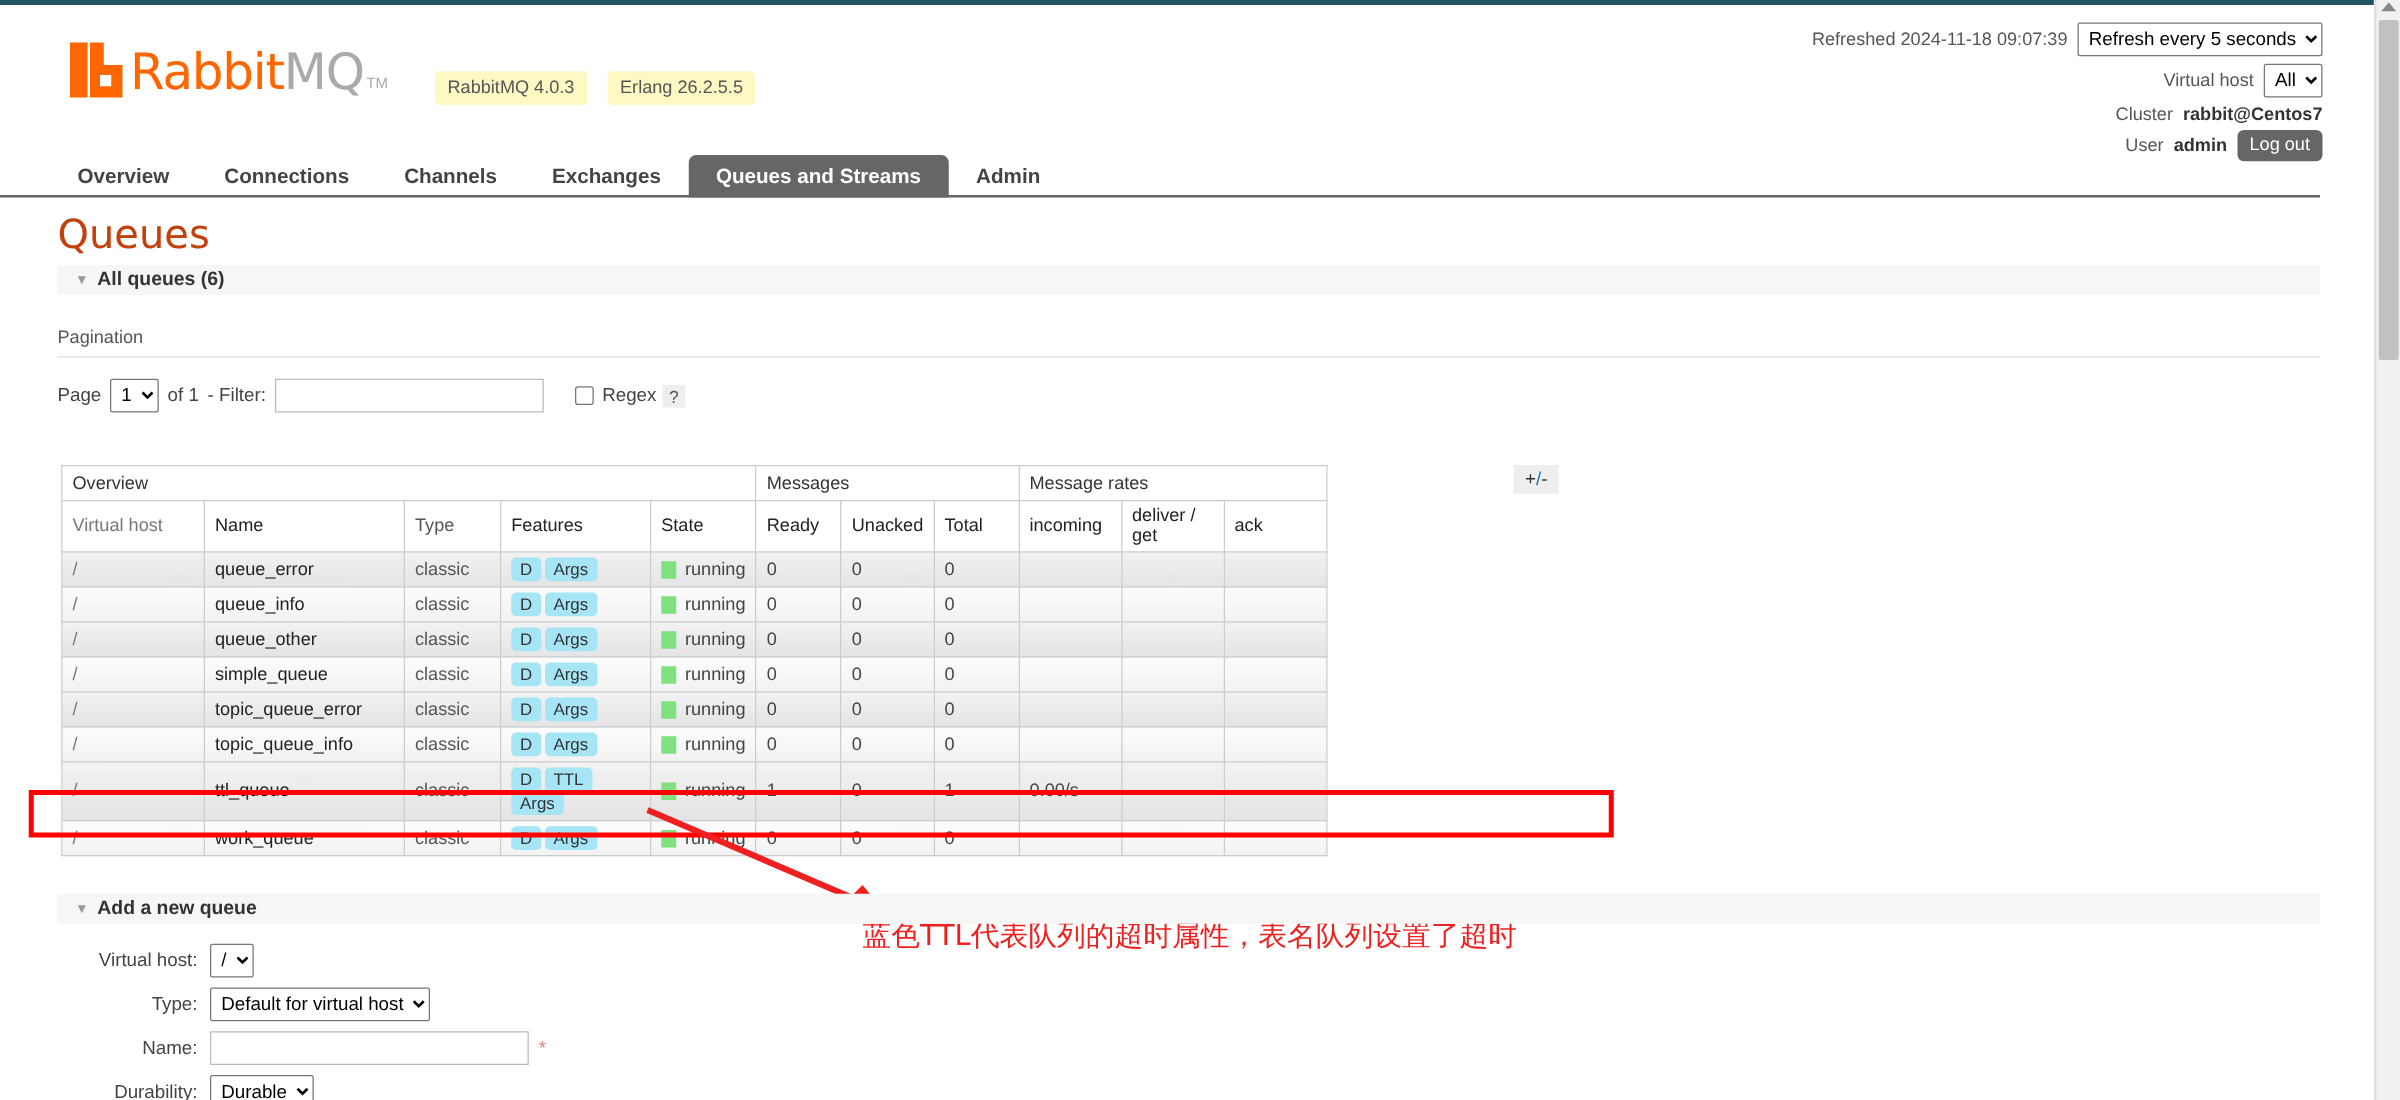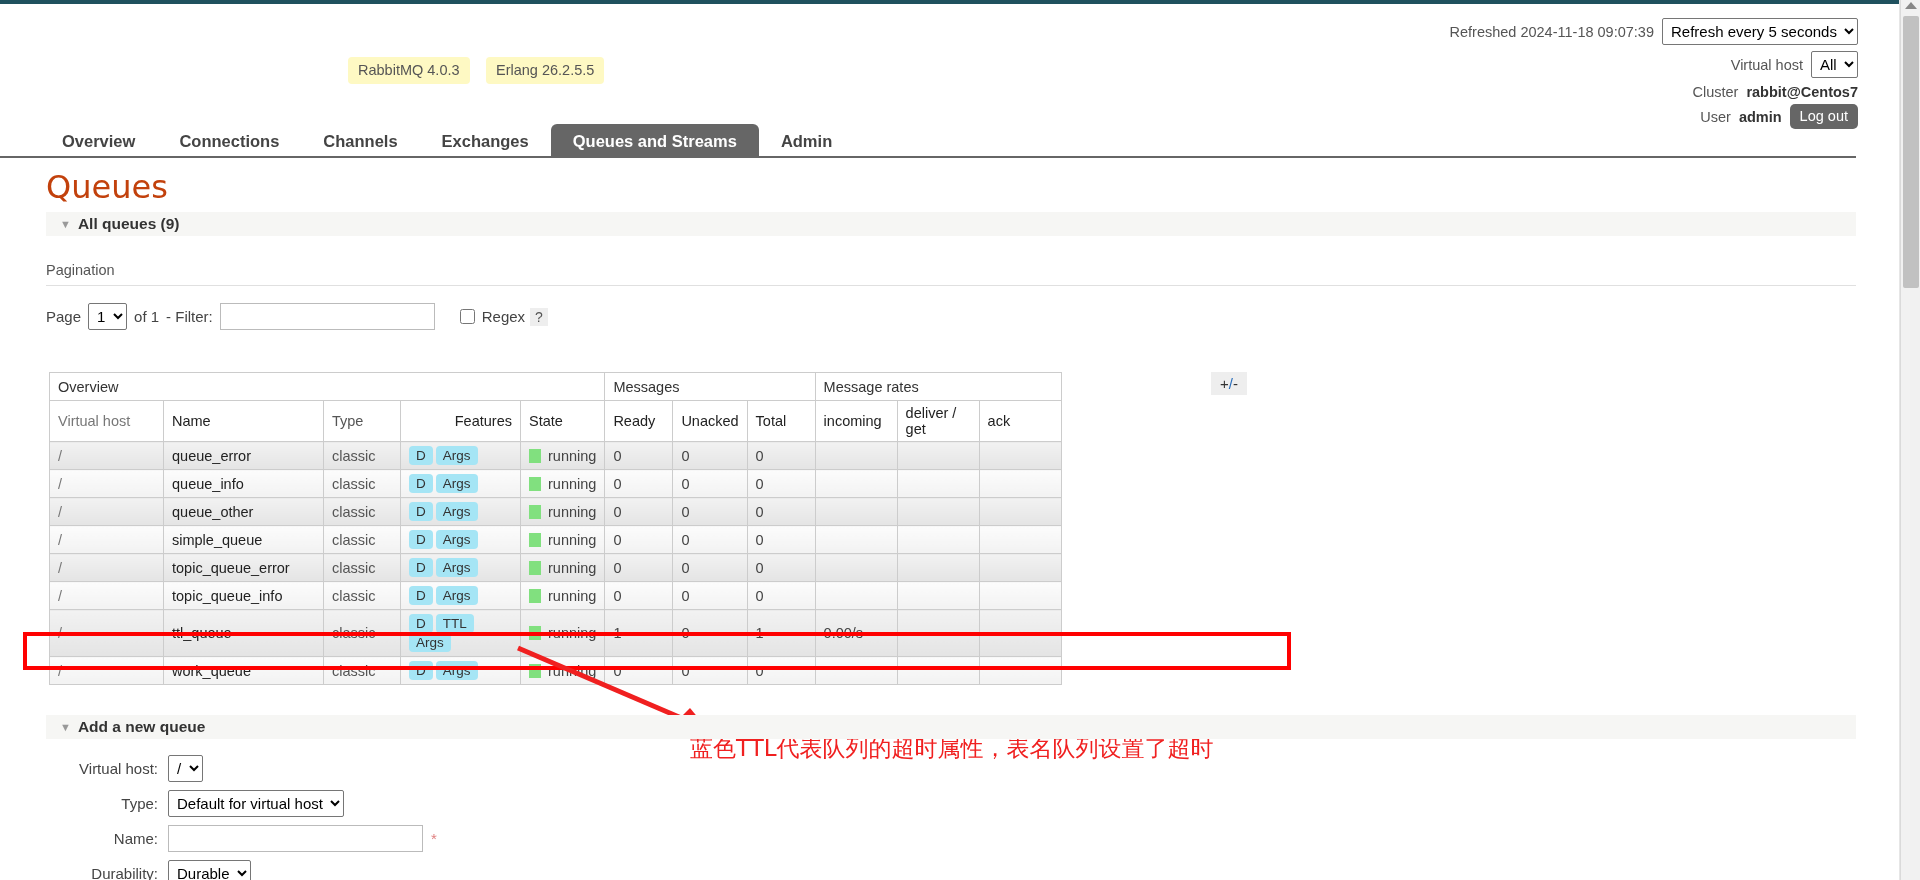--- a/index.html
+++ b/index.html
@@ -87,21 +87,21 @@
   .qmark { background:#eee; color:#555; padding:1px 5px; font-size:14px; margin-left:5px; cursor:pointer; }
 
   .display-info { position:absolute; right:42px; top:303px; display:flex; align-items:center; font-size:14.5px; color:#555; }
   .pagesize-input { width:68px; text-align:right; margin-left:10px; }
 
   
   .qtable { position:absolute; left:49px; top:372px; border-collapse:collapse; font-size:14.5px; }
   .qtable td, .qtable th { border:1px solid #ccc; padding:4px 8px; text-align:left; font-weight:normal; }
   .grp-head { background:#fff; color:#333; font-size:14.5px; height:28px; }
   .col-head { background:#fff; font-weight:bold; color:#222; height:27px; font-size:14.5px; }
-  .col-head.light { font-weight:normal;text-align:right; }
+  .col-head.light { font-weight:normal; }
   .qtable tbody tr:nth-child(odd) td { background:linear-gradient(#f2f2f2,#e4e4e4); }
   .qtable tbody tr:nth-child(even) td { background:linear-gradient(#fcfcfc,#f2f2f2); }
   .num { text-align:right; }
   .vhost-col { color:#777; width:114px; }
   .name-col { font-weight:bold; color:#222; width:160px; }
   .type-col { color:#555; width:77px; }
   .feat-col { width:120px; }
   .state-col { width:80px;margin-left:29px; }
   .ready-col, .unack-col, .total-col { width:68px; }
   .inc-col, .del-col, .ack-col { width:82px; }
@@ -145,20 +145,31 @@
 </style>
 </head>
 <body>
 
 <div id="page">
 
   <div class="topbar"></div>
 
   <div class="header">
 
+    <div class="logo">
+      <span class="logo-mark">
+        <span class="bar-l"></span>
+          <span class="bar-t1"></span>
+          <span class="blk"></span>
+          <span class="dot"></span>
+      </span>
+      <span class="logo-rabbit">Rabbit</span>
+      <span class="logo-mq">MQ</span>
+      <span class="logo-tm">TM</span>
+    </div>
 
     <div class="versions">
       <span class="ver-pill">RabbitMQ 4.0.3</span>
       <span class="ver-pill">Erlang 26.2.5.5</span>
     </div>
 
     <div class="hdr-right">
       <div class="hdr-line">
         <span class="lbl">Refreshed 2024-11-18 09:07:39</span>
         <select class="ui">
@@ -192,21 +203,21 @@
       <div class="tab active">Queues and Streams</div>
       <div class="tab">Admin</div>
     </div>
   </div>
   <div class="nav-rule"></div>
 
   <div class="title">Queues</div>
 
   <div class="section-head" style="top:212px;">
     <span class="caret">▼</span>
-    <span>All queues (9)</span>
+    <span>All queues (6)</span>
   </div>
 
   <div class="pagination-label">Pagination</div>
   <div class="pagination-rule"></div>
 
   <div class="pag-row">
     <span>Page</span>
     <select class="ui">
       <option>1</option>
     </select>

